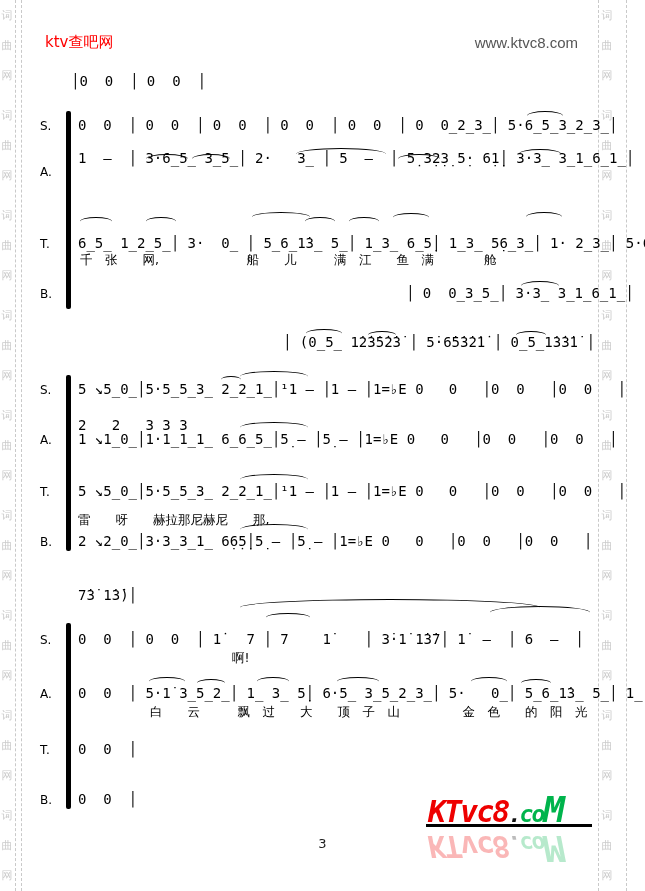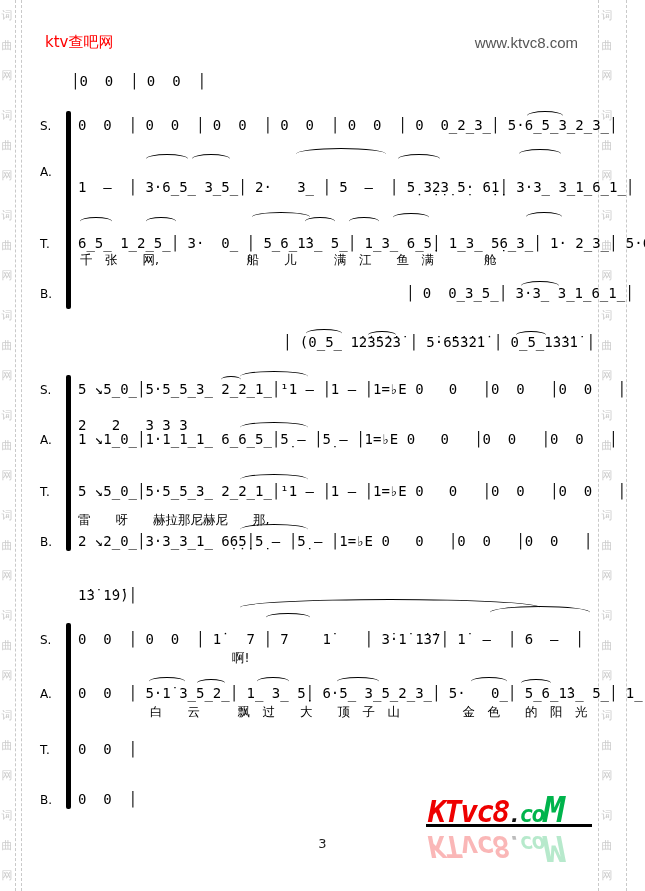--- a/index.html
+++ b/index.html
@@ -100,41 +100,41 @@
 
   <div class="line site-name" style="left:45px;top:34px;">ktv查吧网</div>
   <div class="line site-url" style="left:378px;top:34px;">www.ktvc8.com</div>
 
   <div class="line notes" style="left:58px;top:73px;margin-left:13px;">│0  0  │ 0  0  │</div>
 
   <div class="bracket" style="left:66px;top:111px;height:198px;"></div>
   <div class="line vlabel" style="left:40px;top:120px;">S.</div>
   <div class="line notes" style="left:78px;top:117px;">0  0  │ 0  0  │ 0  0  │ 0  0  │ 0  0  │ 0  0̲2̲3̲│ 5·6̲5̲3̲2̲3̲│</div>
   <div class="line vlabel" style="left:40px;top:166px;">A.</div>
-  <div class="line notes" style="left:78px;top:179px;">1  —  │ 3·6̲5̲ 3̲5̲│ 2·   3̲ │ 5  —  │ 5̣ 3̣2̣3̣ 5̣· 6̣1̣│ 3·3̲ 3̲1̲6̲1̲│</div>
+  <div class="line notes" style="left:78px;top:150px;">1  —  │ 3·6̲5̲ 3̲5̲│ 2·   3̲ │ 5  —  │ 5̣ 3̣2̣3̣ 5̣· 6̣1̣│ 3·3̲ 3̲1̲6̲1̲│</div>
   <div class="line vlabel" style="left:40px;top:238px;">T.</div>
   <div class="line notes" style="left:78px;top:235px;">6̲5̲ 1̲2̲5̲│ 3·  0̲ │ 5̲6̲1̇3̲ 5̲│ 1̲3̲ 6̲5̣│ 1̲3̲ 5̣6̲3̲│ 1· 2̲3̲│ 5·6̲5̲3̲2̲3̲│</div>
   <div class="line lyrics" style="left:80px;top:253px;">千　张　　网,　　　　　　　船　　儿　　　满　江　　鱼　满　　　　舱</div>
   <div class="line vlabel" style="left:40px;top:288px;">B.</div>
   <div class="line notes" style="left:406px;top:285px;">│ 0  0̲3̲5̲│ 3·3̲ 3̲1̲6̲1̲│</div>
 
   <div class="line notes" style="left:283px;top:334px;">│ (0̲5̲ 1̇2̇3̇5̇2̇3̇ │ 5̇·6̇5̇3̇2̇1̇ │ 0̲5̲1̇3̇3̇1̇ │</div>
   <div class="bracket" style="left:66px;top:375px;height:176px;"></div>
   <div class="line vlabel" style="left:40px;top:384px;">S.</div>
   <div class="line notes" style="left:78px;top:381px;">5 ↘5̲0̲│5·5̲5̲3̲ 2̲2̲1̲│¹1 — │1 — │1=♭E 0   0   │0  0   │0  0   │</div>
   <div class="line vlabel" style="left:40px;top:434px;">A.</div>
   <div class="line notes" style="left:78px;top:417px;">2   2   3 3 3</div>
   <div class="line notes" style="left:78px;top:431px;">1 ↘1̲0̲│1·1̲1̲1̲ 6̲6̲5̲│5̣ — │5̣ — │1=♭E 0   0   │0  0   │0  0   │</div>
   <div class="line lyrics" style="left:78px;top:473px;margin-top:40px;">雷　　呀　　赫拉那尼赫尼　　那,</div>
   <div class="line vlabel" style="left:40px;top:486px;">T.</div>
   <div class="line notes" style="left:78px;top:483px;">5 ↘5̲0̲│5·5̲5̲3̲ 2̲2̲1̲│¹1 — │1 — │1=♭E 0   0   │0  0   │0  0   │</div>
   <div class="line vlabel" style="left:40px;top:536px;">B.</div>
   <div class="line notes" style="left:78px;top:533px;">2 ↘2̲0̲│3·3̲3̲1̲ 6̣6̣5̣│5̣ — │5̣ — │1=♭E 0   0   │0  0   │0  0   │</div>
 
-  <div class="line notes" style="left:78px;top:587px;">1̇3̇ 1̇9̇)│</div>
+  <div class="line notes" style="left:78px;top:587px;">7̇3̇ 1̇3̇)│</div>
   <div class="bracket" style="left:66px;top:623px;height:186px;"></div>
   <div class="line vlabel" style="left:40px;top:634px;">S.</div>
   <div class="line notes" style="left:78px;top:631px;">0  0  │ 0  0  │ 1̇   7 │ 7    1̇    │ 3̇·1̇ 1̇3̇7│ 1̇  —  │ 6  —  │</div>
   <div class="line lyrics" style="left:232px;top:651px;">啊!</div>
   <div class="line vlabel" style="left:40px;top:688px;">A.</div>
   <div class="line notes" style="left:78px;top:685px;">0  0  │ 5·1̇ 3̲5̲2̲│ 1̲ 3̲ 5̣│ 6·5̲ 3̲5̲2̲3̲│ 5·   0̲│ 5̲6̲1̇3̲ 5̲│ 1̲ 3̲ 6̣5̣│</div>
   <div class="line lyrics" style="left:150px;top:705px;">白　　云　　　飘　过　　大　　顶　子　山　　　　　金　色　　的　阳　光</div>
   <div class="line vlabel" style="left:40px;top:744px;">T.</div>
   <div class="line notes" style="left:78px;top:741px;">0  0  │</div>
   <div class="line vlabel" style="left:40px;top:794px;">B.</div>

